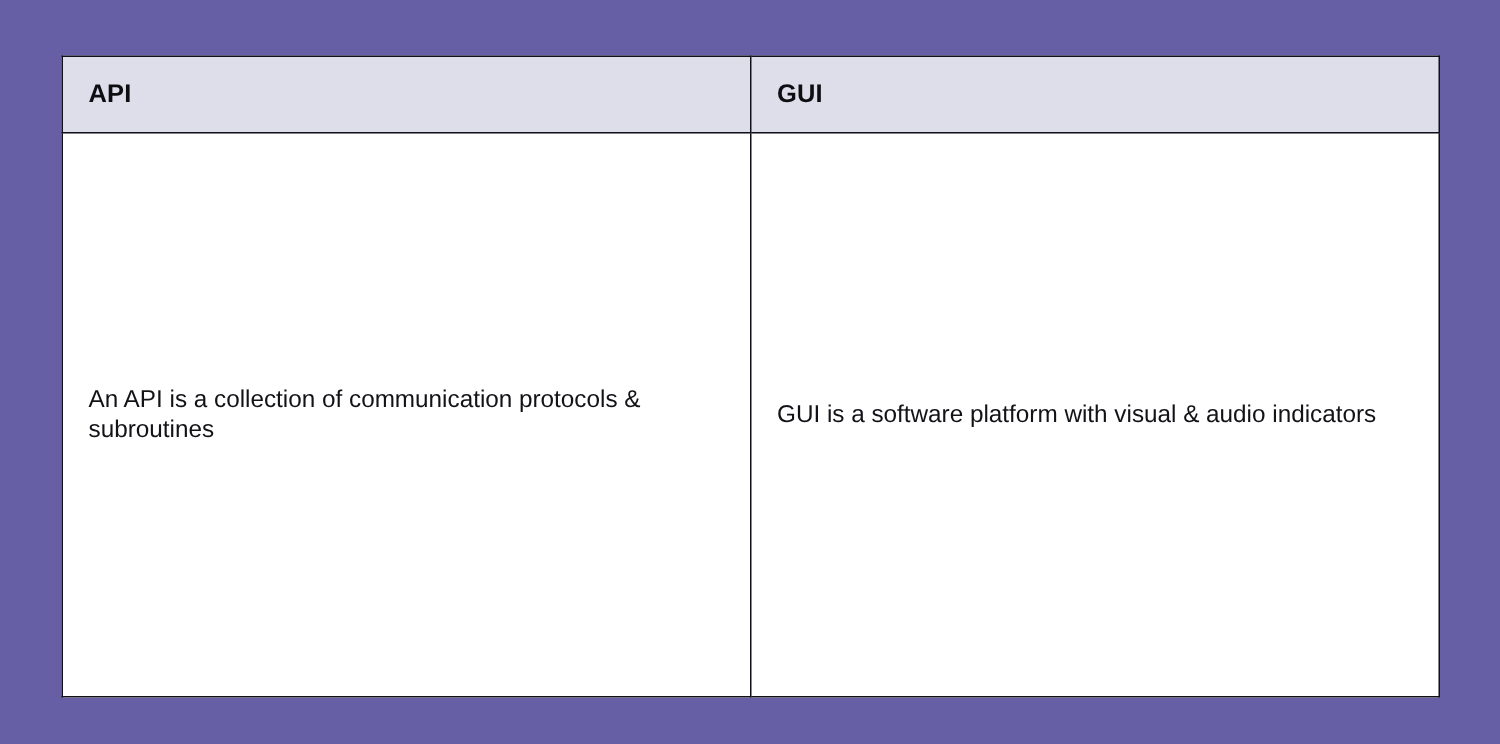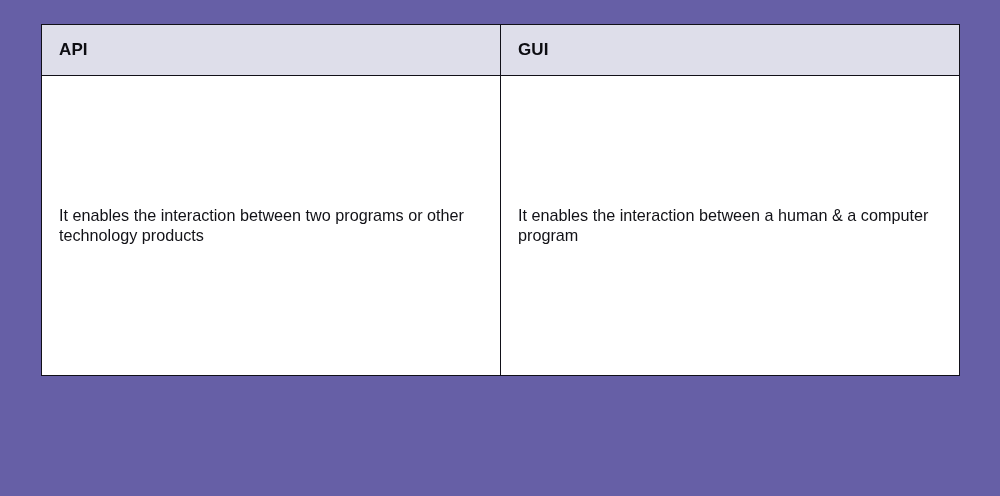--- a/index.html
+++ b/index.html
@@ -18,23 +18,23 @@
   .slide {
     position: relative;
     width: 1000px;
     height: 496px;
     box-sizing: border-box;
   }
 
   .table-wrap {
     position: absolute;
     left: 41px;
-    top: 24px;
+    top: 37px;
     width: 918px;
-    height: 352px;
+    height: 428px;
   }
 
   table.compare {
     width: 100%;
     height: 100%;
     border-collapse: collapse;
     table-layout: fixed;
     background: #ffffff;
     border: 1.5px solid #111018;
   }
@@ -88,23 +88,23 @@
       </colgroup>
       <thead>
         <tr>
           <th scope="col">API</th>
           <th scope="col">GUI</th>
         </tr>
       </thead>
       <tbody>
         <tr>
           <td>
-            <span class="cell-text">It enables the interaction between two programs or other technology products</span>
+            <span class="cell-text">An API is a collection of communication protocols &amp; subroutines</span>
           </td>
           <td>
-            <span class="cell-text">It enables the interaction between a human &amp; a computer program</span>
+            <span class="cell-text">GUI is a software platform with visual &amp; audio indicators</span>
           </td>
         </tr>
       </tbody>
     </table>
   </div>
 
 </div>
 
 </body></html>

